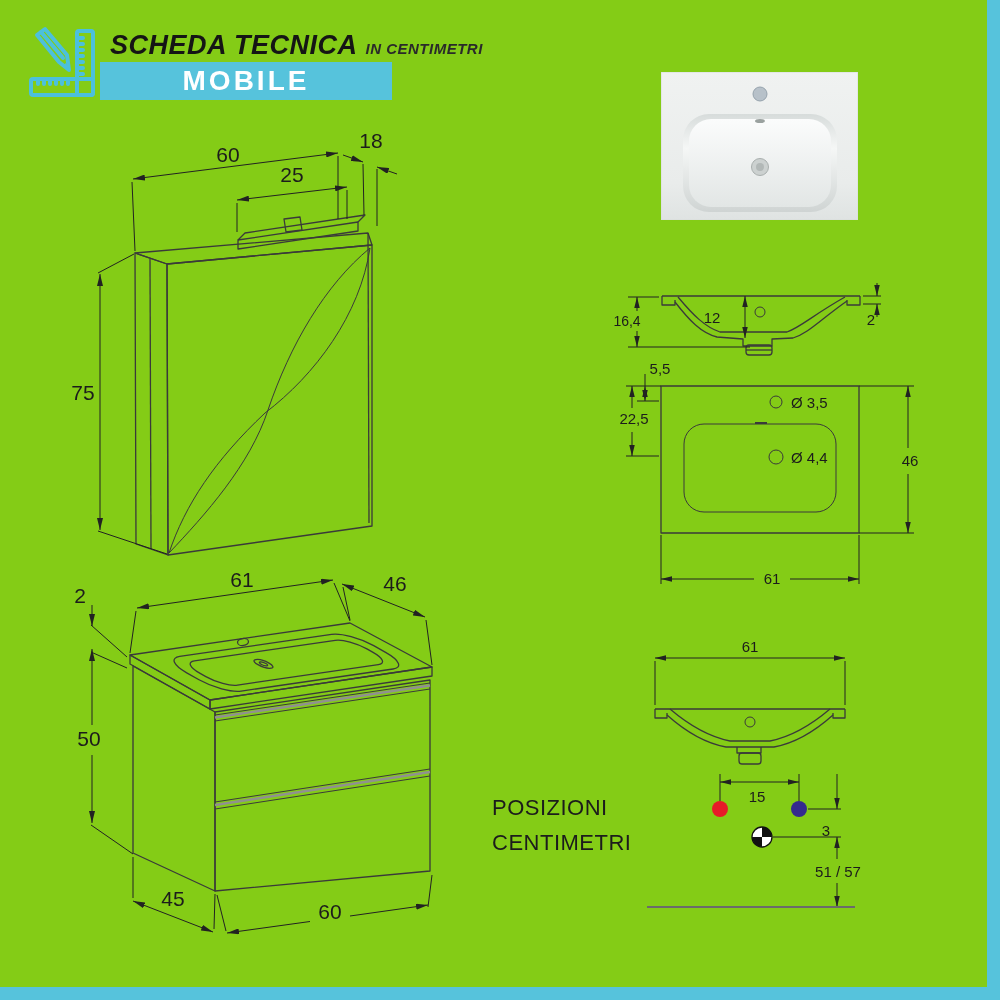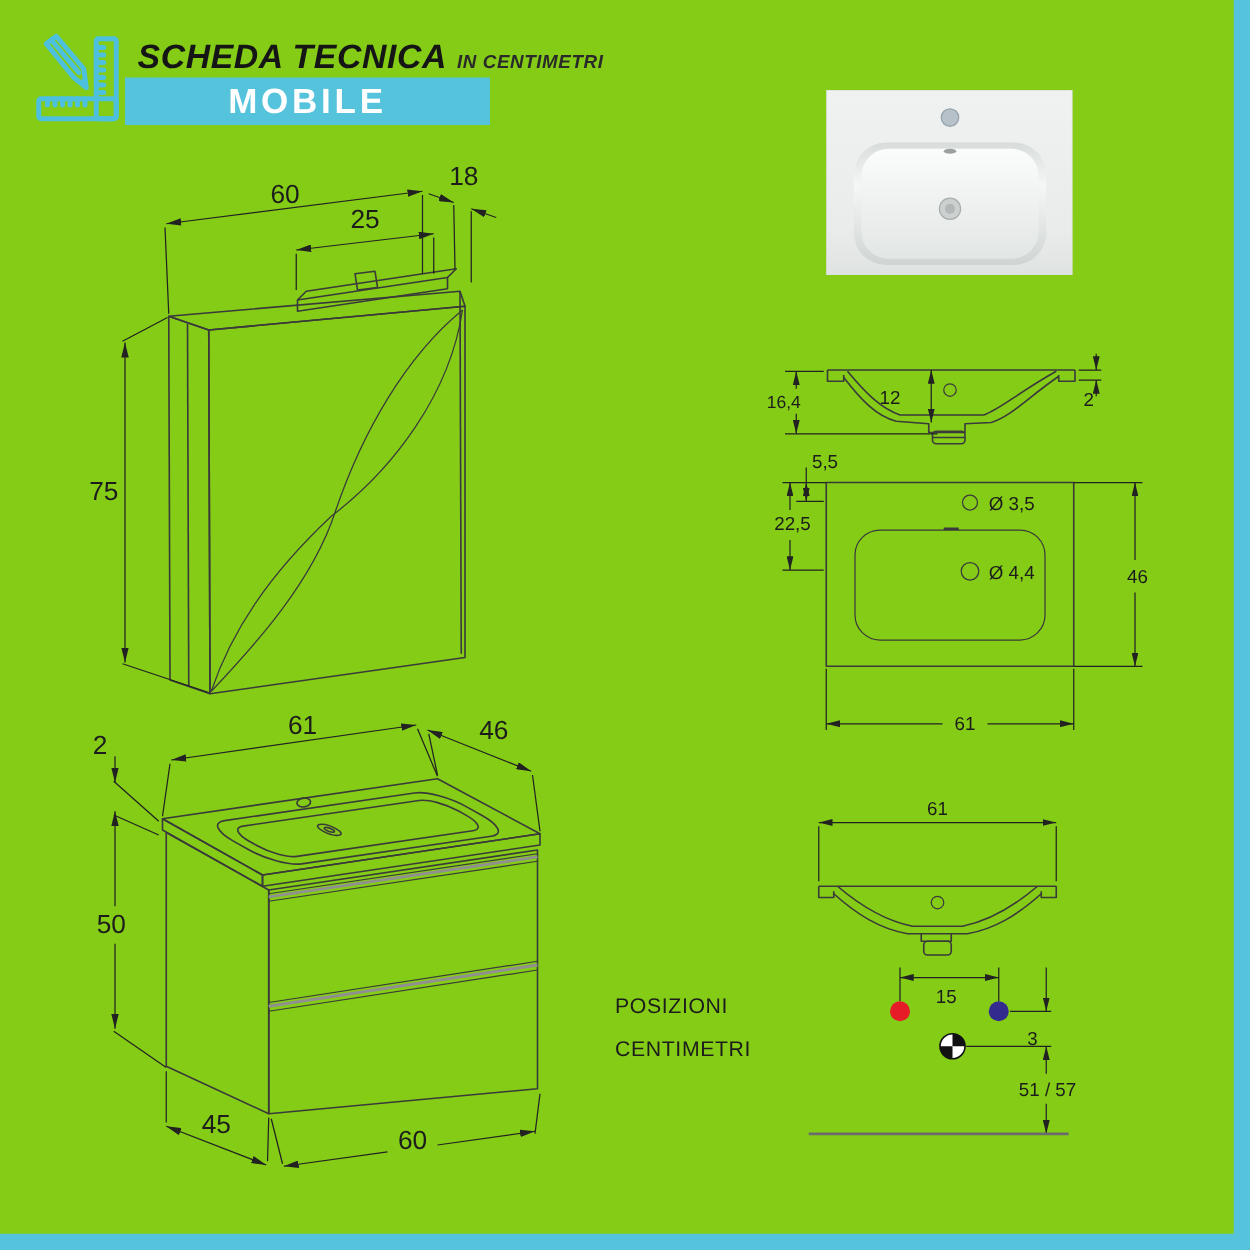--- a/index.html
+++ b/index.html
@@ -16,21 +16,21 @@
   .banner span{color:#fff;font-size:28px;font-weight:bold;letter-spacing:3px;}
   .drawing{position:absolute;}
   svg text{font-family:"Liberation Sans",sans-serif;fill:#1c1c1c;}
   .dimtxt-lg{font-size:21px;}
   .dimtxt{font-size:15px;}
   .dimtxt-sm{font-size:14px;}
   .ln{stroke:#3a3a3a;fill:none;stroke-width:1.3;stroke-linejoin:round;}
   .lnt{stroke:#3a3a3a;fill:none;stroke-width:1;}
   .dim{stroke:#222;fill:none;stroke-width:1;}
   .gline{stroke:#909090;fill:none;stroke-width:2.4;}
-  .note{position:absolute;font-size:17px;letter-spacing:.5px;color:#1c1c1c;}
+  .note{position:absolute;font-size:22px;letter-spacing:.5px;color:#1c1c1c;}
   .sink{position:absolute;left:661px;top:72px;width:197px;height:148px;}
 </style>
 </head>
 <body>
 
 <div class="page">
   <div class="bar-bottom"></div>
   <div class="bar-right"></div>
 
   <svg class="logo" viewBox="0 0 80 80">

